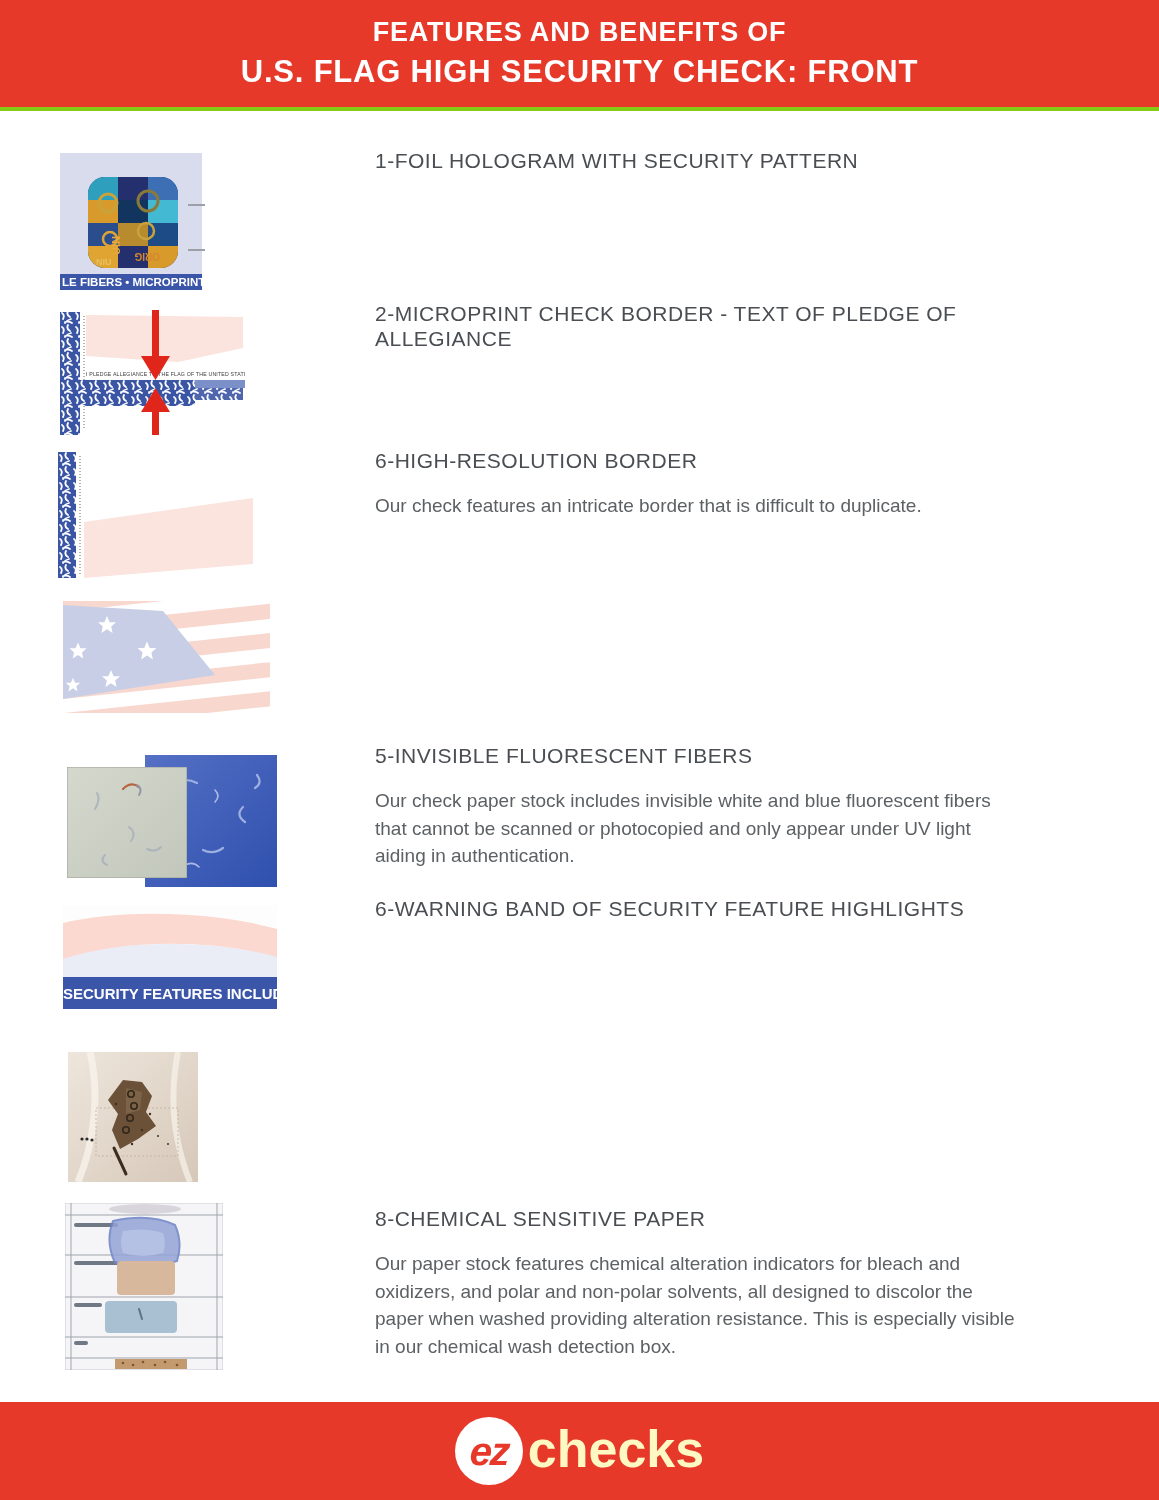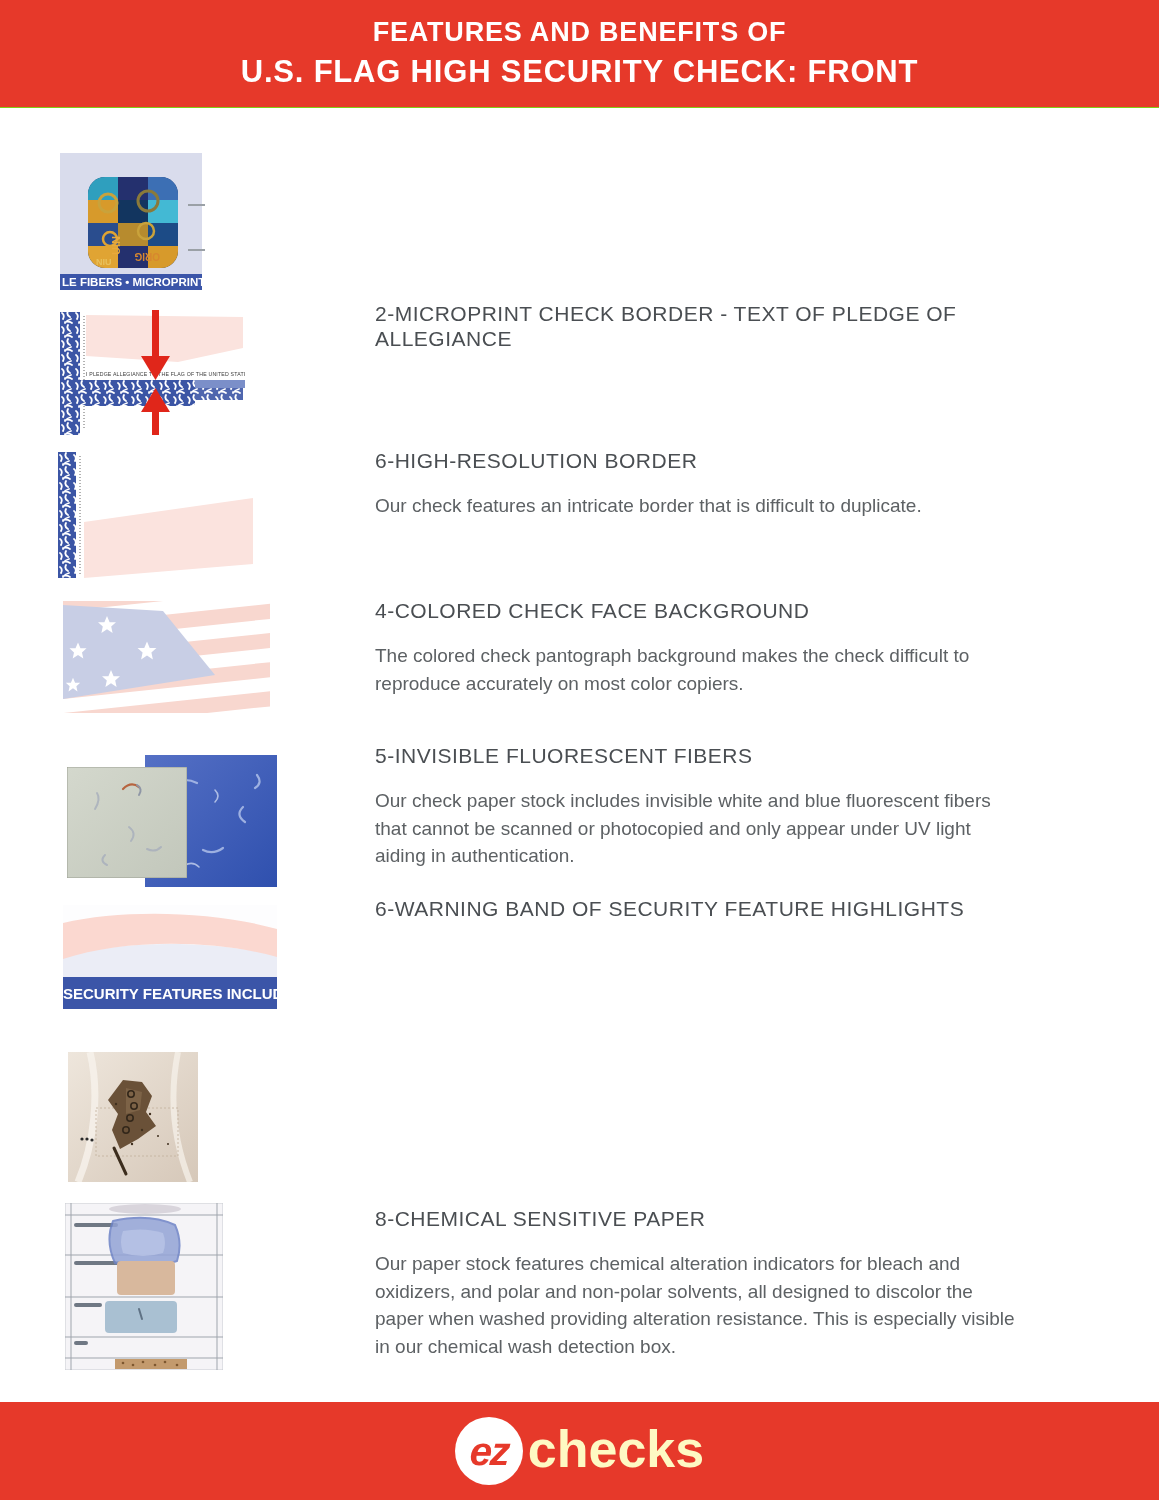--- a/index.html
+++ b/index.html
@@ -1,20 +1,20 @@
 <!DOCTYPE html>
 <html><head>
 <meta charset="utf-8">
 <style>
   html,body{margin:0;padding:0;background:#ffffff;}
   .page{position:relative;width:1159px;height:1500px;background:#ffffff;overflow:hidden;
         font-family:"Liberation Sans","DejaVu Sans",sans-serif;}
   
   .banner{position:absolute;left:0;width:1159px;background:#e6392a;color:#fff;}
-  .banner.top{top:0;height:107px;border-bottom:1px solid #84cc16;display:flex;flex-direction:column;
+  .banner.top{top:0;height:107px;border-bottom:4px solid #84cc16;display:flex;flex-direction:column;
               align-items:center;justify-content:center;gap:6px;}
   .banner.top .l1{font-size:27px;font-weight:700;letter-spacing:.8px;}
   .banner.top .l2{font-size:31px;font-weight:700;letter-spacing:.8px;}
   .banner.bottom{top:1402px;height:98px;display:flex;align-items:center;justify-content:center;}
   .logo{display:flex;align-items:center;}
   .logo .circle{width:68px;height:68px;border-radius:50%;background:#fff;display:flex;align-items:center;
                 justify-content:center;margin-right:5px;}
   .logo .ez{color:#e6392a;font-size:40px;font-weight:700;font-style:italic;transform:skewX(-4deg);
             letter-spacing:-2px;line-height:1;}
   .logo .word{color:#fef9c3;font-size:52px;font-weight:700;letter-spacing:0;line-height:1;margin-top:-4px;}
@@ -45,32 +45,28 @@
 <body>
 
 <div class="page">
 
   <div class="banner top">
     <div class="l1">FEATURES AND BENEFITS OF</div>
     <div class="l2">U.S. FLAG HIGH SECURITY CHECK: FRONT</div>
   </div>
 
   <div class="row" style="top:148px">
+    <h3 class="ftitle">1-FOIL HOLOGRAM WITH SECURITY PATTERN</h3>
   </div>
   <div class="row" style="top:301px">
     <h3 class="ftitle">2-MICROPRINT CHECK BORDER - TEXT OF PLEDGE OF ALLEGIANCE</h3>
   </div>
   <div class="row" style="top:448px">
     <h3 class="ftitle">6-HIGH-RESOLUTION BORDER</h3>
     <p class="fbody">Our check features an intricate border that is difficult to duplicate.</p>
-  </div>
-  <div class="row" style="top:598px">
-    <h3 class="ftitle">4-COLORED CHECK FACE BACKGROUND</h3>
-    <p class="fbody">The colored check pantograph background makes the check difficult to
-reproduce accurately on most color copiers.</p>
   </div>
   <div class="row" style="top:743px">
     <h3 class="ftitle">5-INVISIBLE FLUORESCENT FIBERS</h3>
     <p class="fbody">Our check paper stock includes invisible white and blue fluorescent fibers
 that cannot be scanned or photocopied and only appear under UV light
 aiding in authentication.</p>
   </div>
   <div class="row" style="top:896px">
     <h3 class="ftitle">6-WARNING BAND OF SECURITY FEATURE HIGHLIGHTS</h3>
   </div>

